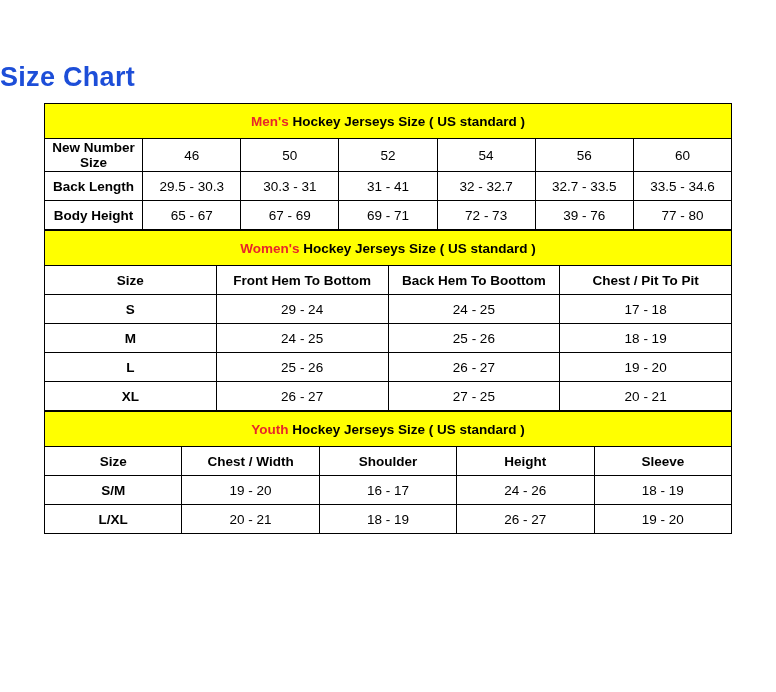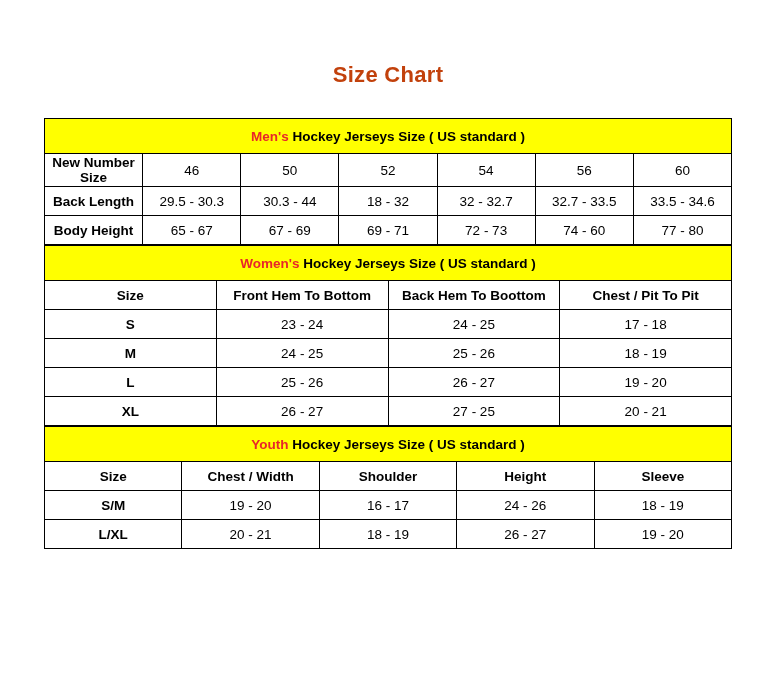--- a/index.html
+++ b/index.html
@@ -14,29 +14,28 @@
     color: #000000;
     overflow: hidden;
   }
   .page {
     width: 776px;
     height: 692px;
     position: relative;
     box-sizing: border-box;
   }
   .title {
-    text-align: center;
-    color: #c2410c;
-    font-size: 22px;
+    color: #1d4ed8;
+    font-size: 27px;
     font-weight: bold;
     padding-top: 62px;
     letter-spacing: 0.3px;
   }
   .charts {
-    margin: 30px auto 0 auto;
+    margin: 10px auto 0 auto;
     width: 688px;
   }
   table.sizetable {
     width: 100%;
     border-collapse: collapse;
     table-layout: fixed;
   }
   table.sizetable td {
     border: 1px solid #000000;
     text-align: center;
@@ -78,52 +77,52 @@
           <td>46</td>
           <td>50</td>
           <td>52</td>
           <td>54</td>
           <td>56</td>
           <td>60</td>
         </tr>
         <tr>
           <td class="rowhead">Back Length</td>
           <td>29.5 - 30.3</td>
-          <td>30.3 - 44</td>
-          <td>18 - 32</td>
+          <td>30.3 - 31</td>
+          <td>31 - 41</td>
           <td>32 - 32.7</td>
           <td>32.7 - 33.5</td>
           <td>33.5 - 34.6</td>
         </tr>
         <tr>
           <td class="rowhead">Body Height</td>
           <td>65 - 67</td>
           <td>67 - 69</td>
           <td>69 - 71</td>
           <td>72 - 73</td>
-          <td>74 - 60</td>
+          <td>39 - 76</td>
           <td>77 - 80</td>
         </tr>
       </tbody>
     </table>
 
     <table class="sizetable">
       <tbody>
         <tr>
           <td class="banner" colspan="4"><span class="hl">Women's</span><span> Hockey Jerseys Size ( US standard )</span></td>
         </tr>
         <tr>
           <td class="colhead" style="width:150px">Size</td>
           <td class="colhead">Front Hem To Bottom</td>
           <td class="colhead">Back Hem To Boottom</td>
           <td class="colhead">Chest / Pit To Pit</td>
         </tr>
         <tr>
           <td class="rowhead">S</td>
-          <td>23 - 24</td>
+          <td>29 - 24</td>
           <td>24 - 25</td>
           <td>17 - 18</td>
         </tr>
         <tr>
           <td class="rowhead">M</td>
           <td>24 - 25</td>
           <td>25 - 26</td>
           <td>18 - 19</td>
         </tr>
         <tr>

